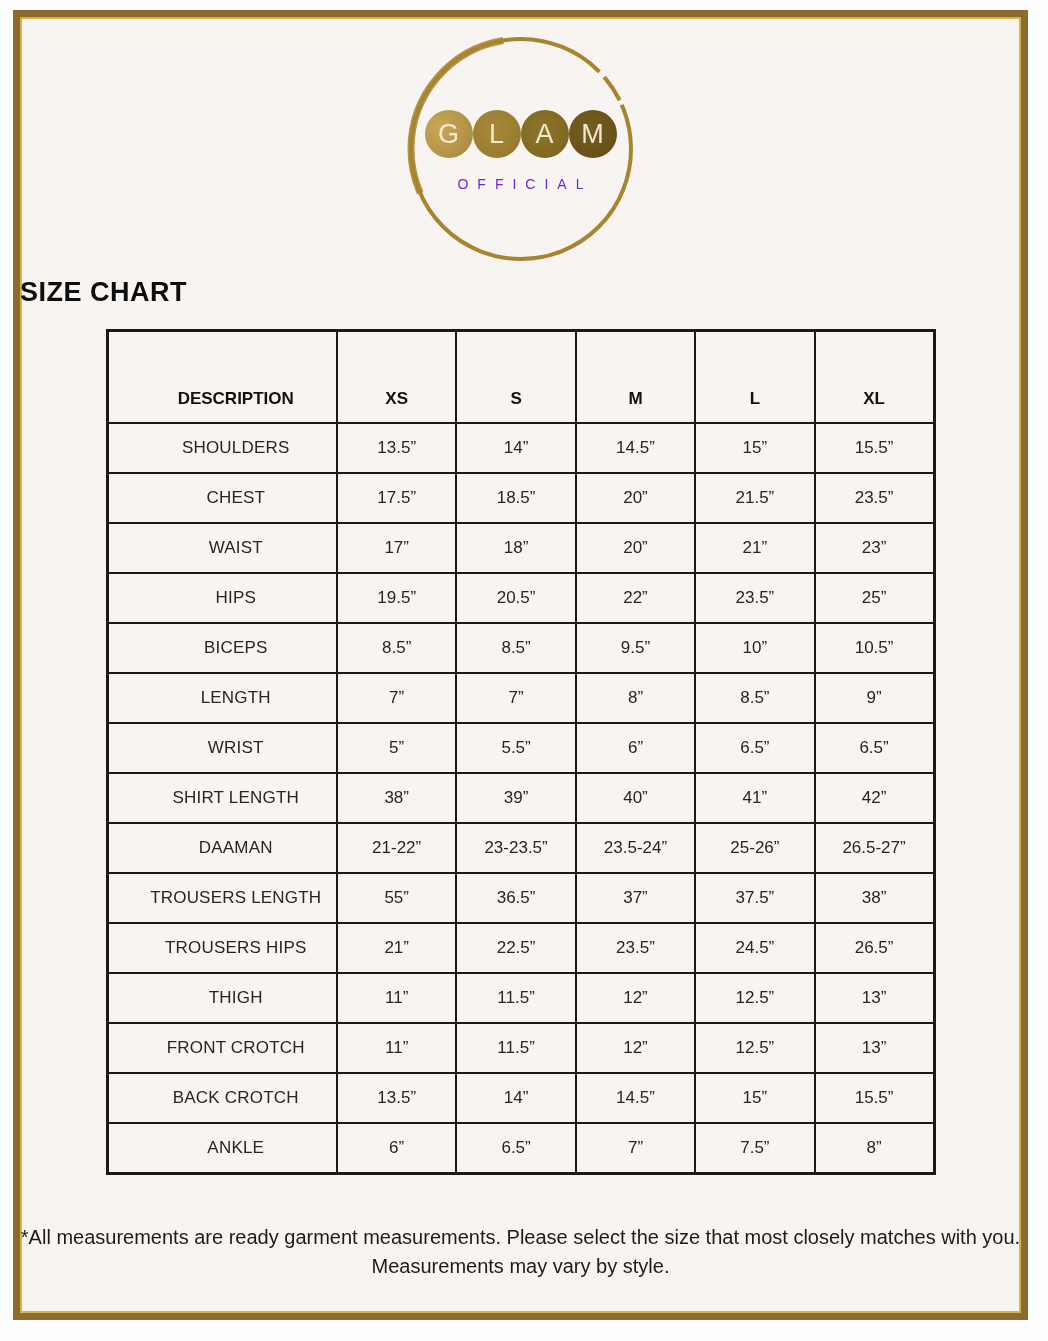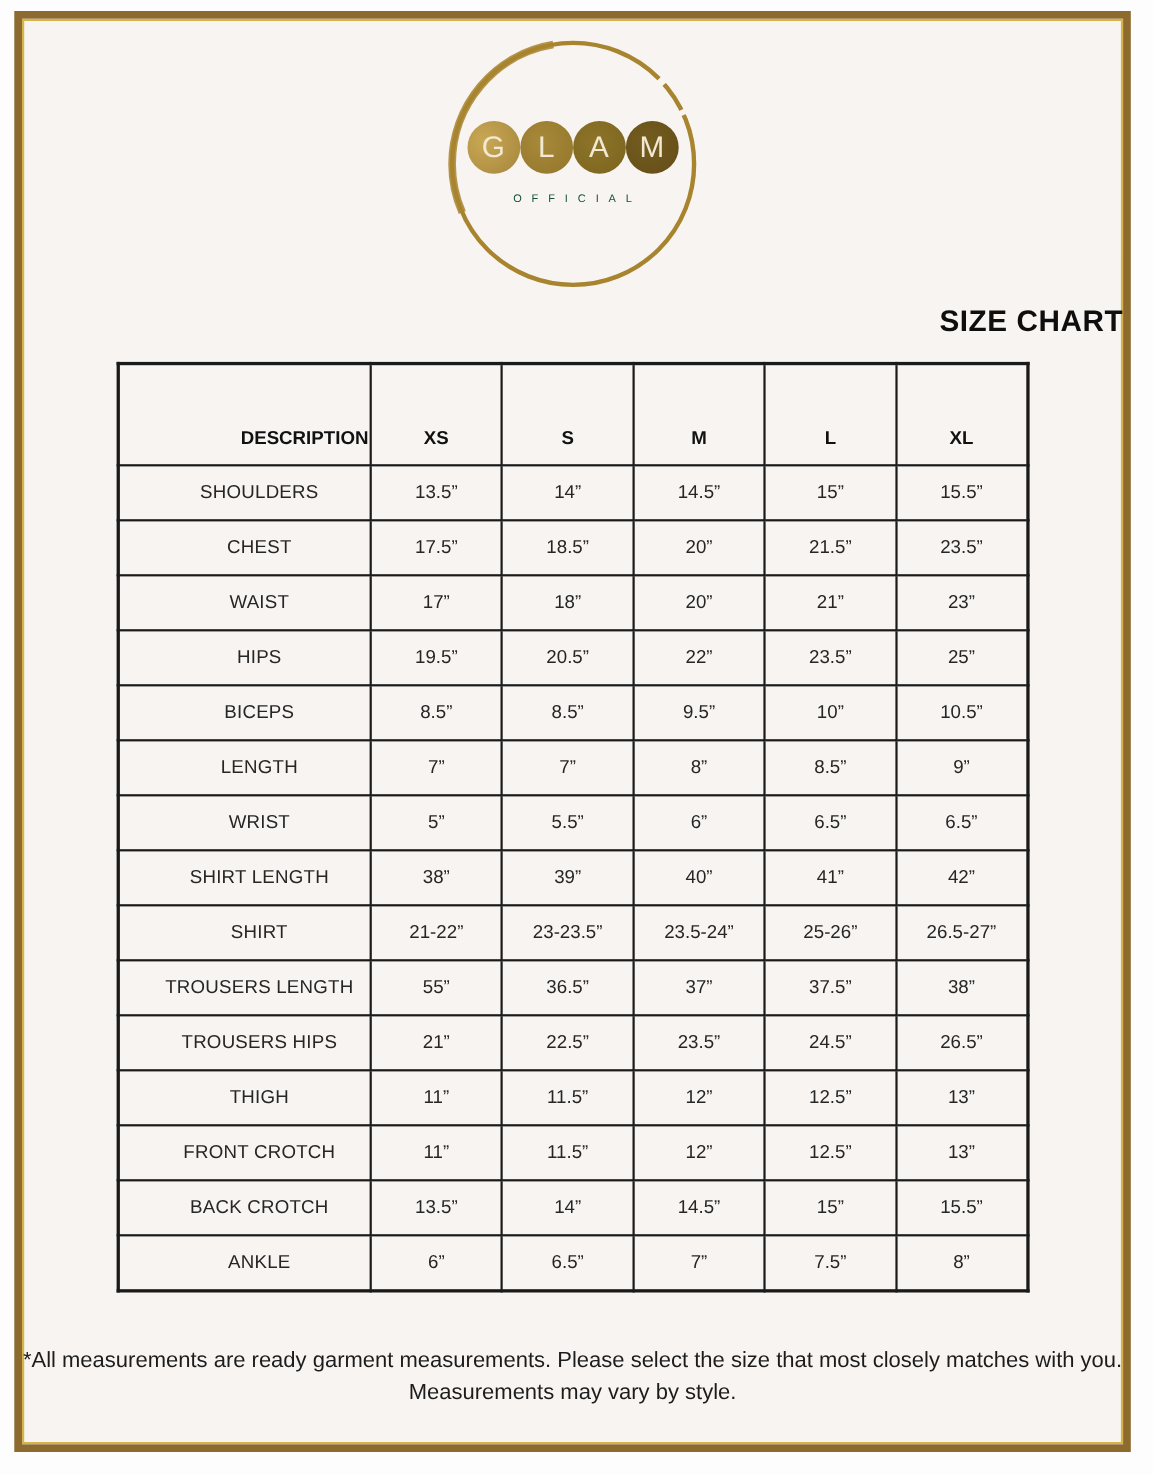--- a/index.html
+++ b/index.html
@@ -47,30 +47,30 @@
   }
   .letter-circle:nth-child(1){ background: radial-gradient(circle at 32% 38%, #c9a854, #a5853c); }
   .letter-circle:nth-child(2){ background: radial-gradient(circle at 40% 40%, #a8893a, #93762b); }
   .letter-circle:nth-child(3){ background: radial-gradient(circle at 40% 40%, #8d7429, #7c641f); }
   .letter-circle:nth-child(4){ background: radial-gradient(circle at 40% 40%, #755d20, #634d17); }
   .official {
     position: absolute;
     top: 143px;
     width: 100%;
     text-align: center;
-    font-size: 10px;
+    font-size: 14px;
     letter-spacing: 9px;
     padding-left: 9px;
     box-sizing: border-box;
-    color: #14532d;
+    color: #6d28d9;
   }
   
   .title {
     margin: 8px 0 0;
-    text-align: right;
+    text-align: left;
     font-size: 27px;
     font-weight: bold;
     letter-spacing: 0.5px;
     color: #0e0e0e;
   }
   
   table.size-table {
     width: 830px;
     margin: 21px auto 0;
     border-collapse: collapse;
@@ -82,21 +82,21 @@
   }
   table.size-table th {
     height: 76px;
     vertical-align: bottom;
     padding-bottom: 13px;
     font-size: 17px;
     font-weight: bold;
     color: #111111;
     text-align: center;
   }
-  table.size-table th.desc-col { width: 24%; text-align: right; padding-left: 28px; border-radius: 20px; }
+  table.size-table th.desc-col { width: 24%; text-align: center; padding-left: 28px; border-radius: 20px; }
   table.size-table td {
     height: 46px;
     text-align: center;
     font-size: 17px;
     color: #262626;
   }
   table.size-table td.desc {
     text-align: center;
     padding-left: 28px;
     letter-spacing: 0.2px;
@@ -212,21 +212,21 @@
           </tr>
           <tr>
             <td class="desc">SHIRT LENGTH</td>
             <td>38”</td>
             <td>39”</td>
             <td>40”</td>
             <td>41”</td>
             <td>42”</td>
           </tr>
           <tr>
-            <td class="desc">SHIRT</td>
+            <td class="desc">DAAMAN</td>
             <td>21-22”</td>
             <td>23-23.5”</td>
             <td>23.5-24”</td>
             <td>25-26”</td>
             <td>26.5-27”</td>
           </tr>
           <tr>
             <td class="desc">TROUSERS LENGTH</td>
             <td>55”</td>
             <td>36.5”</td>

